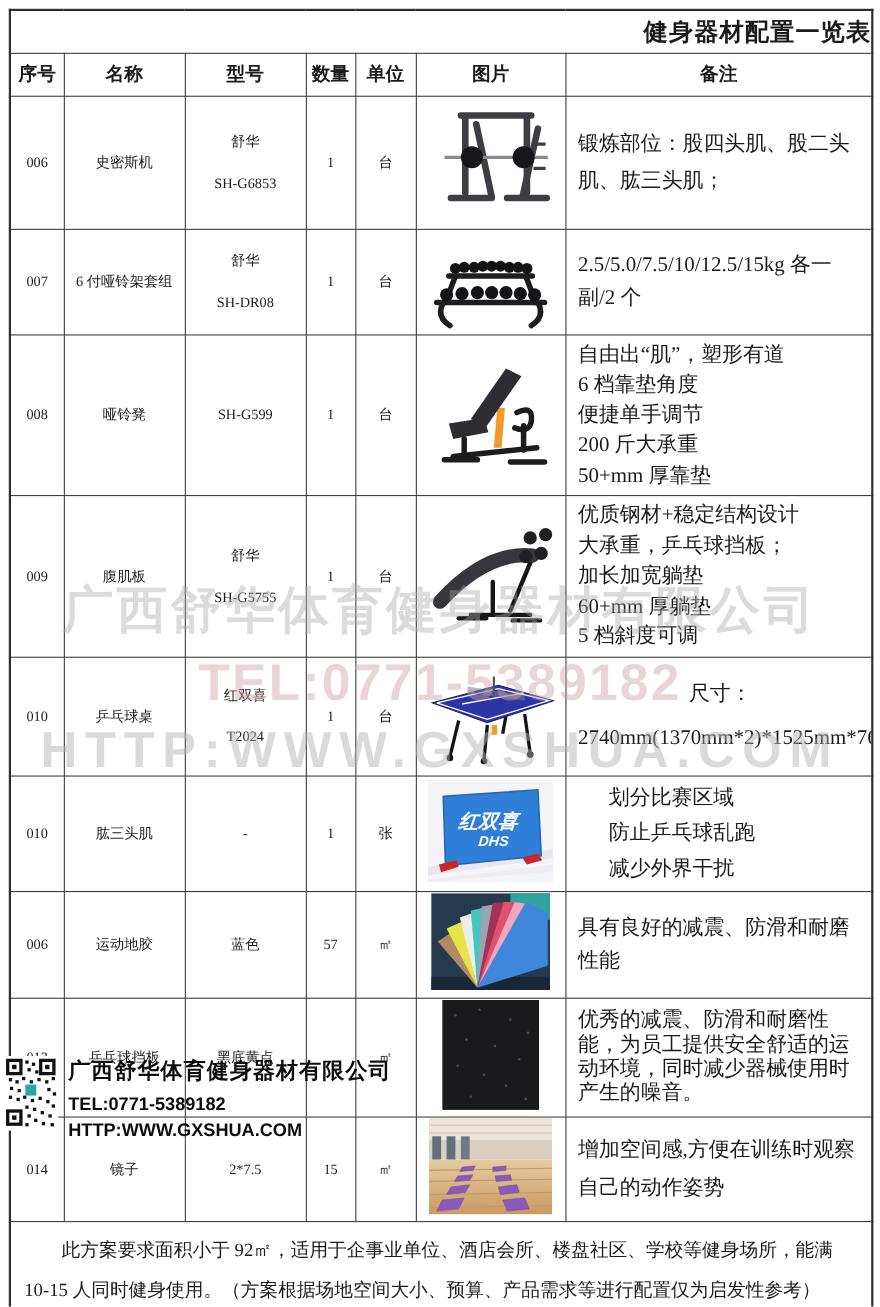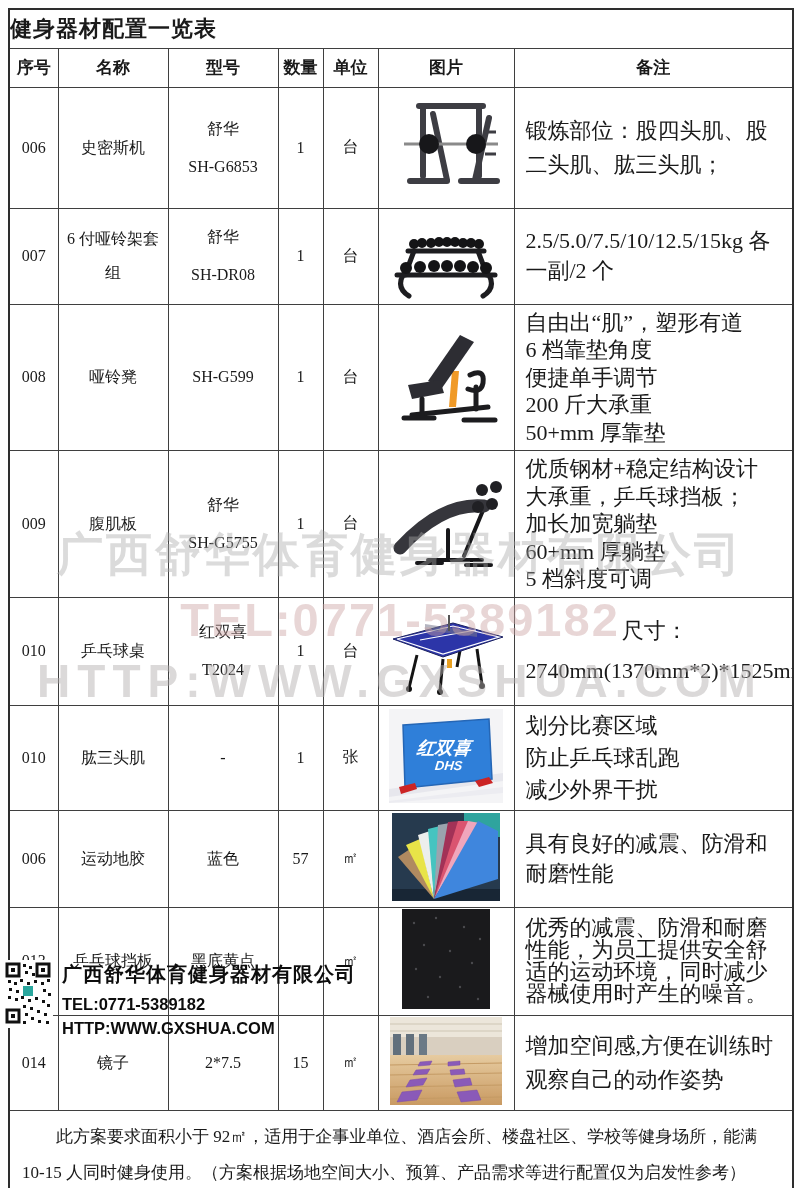--- a/index.html
+++ b/index.html
@@ -1,30 +1,30 @@
 <!DOCTYPE html>
 <html><head>
 <meta charset="utf-8">
 <style>
   html,body{margin:0;padding:0;background:#fff;}
   .page{position:relative;width:800px;height:1188px;background:#fff;overflow:hidden;
         font-family:"Liberation Serif","DejaVu Serif",serif;color:#1a1a1a;}
   table.main{position:absolute;left:8px;top:8px;width:784px;border-collapse:collapse;
         table-layout:fixed;border:2px solid #2e2e2e;}
   td,th{border:1px solid #3f3f3f;padding:0;vertical-align:middle;overflow:hidden;}
-  .title-cell{font-size:22px;font-weight:bold;text-align:left;letter-spacing:1px;}
+  .title-cell{font-size:22px;font-weight:bold;text-align:right;letter-spacing:1px;}
   th{font-size:17px;font-weight:bold;text-align:center;}
-  .c{text-align:center;font-size:16px;}
+  .c{text-align:center;font-size:13px;}
   .c .ml{line-height:38px;}
   .c .nm{line-height:34px;padding:0 6px;}
   .pic{text-align:center;}
-  .remark{font-size:22px;text-align:left;padding:4px 8px 4px 11px;}
+  .remark{font-size:19px;text-align:left;padding:4px 8px 4px 11px;}
   .remark div{line-height:30px;}
   .lh28 div{line-height:27.5px;}
-  .lh32 div{line-height:32px;}
+  .lh32 div{line-height:32px;margin-left:28px;}
   .lh40 div{line-height:40px;text-align:center;}
   .para div{line-height:34px;}
   .para33 div{line-height:22px;font-family:Liberation Serif, serif;}
   .footer-cell{font-size:17px;}
   .footer-cell p{margin:0;padding:8px 14px 8px 12px;line-height:36px;text-indent:2em;}
   
   .wm{position:absolute;left:0;width:800px;text-align:center;pointer-events:none;z-index:6;
       font-family:"Liberation Sans","DejaVu Sans",sans-serif;white-space:nowrap;font-weight:bold;}
   .wm1{top:524px;font-size:46px;color:rgba(170,170,170,0.42);letter-spacing:3px;}
   .wm2{top:592px;font-size:47px;color:rgba(205,165,165,0.45);letter-spacing:2px;}

